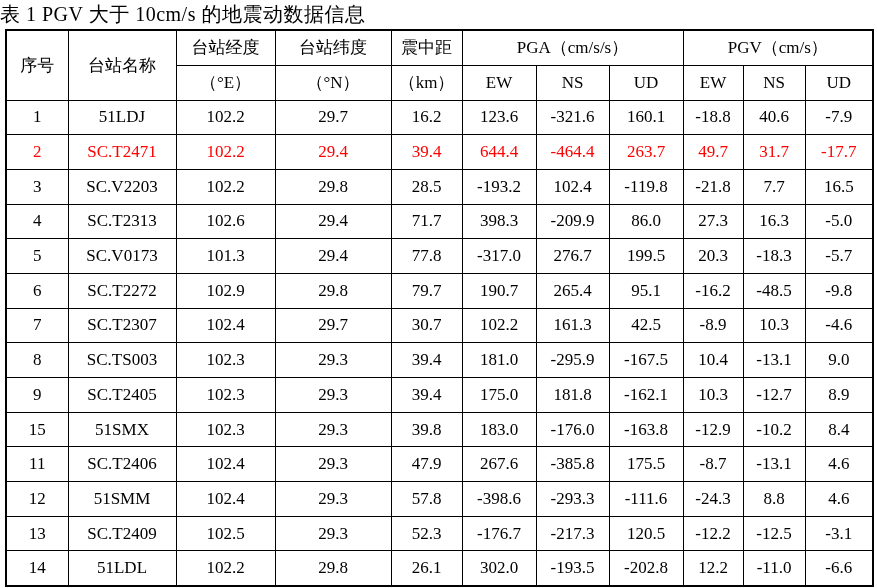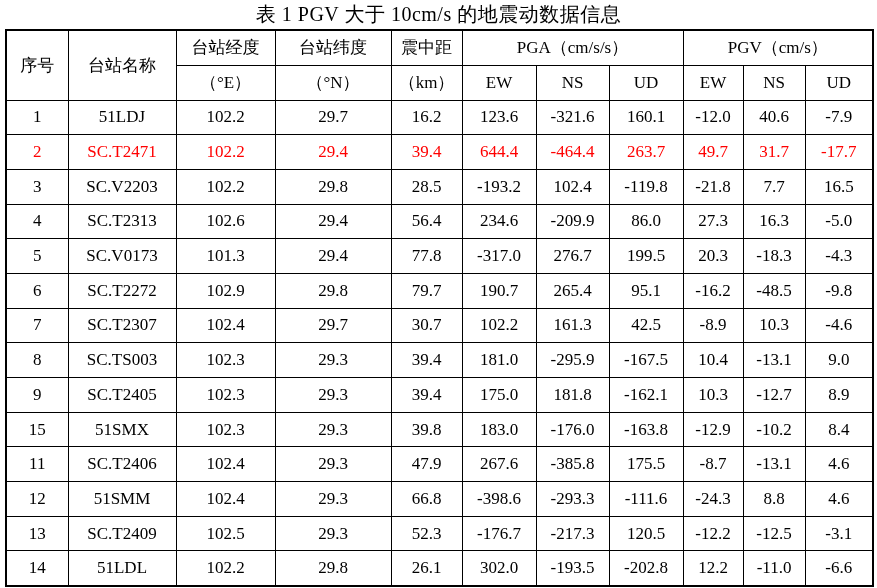--- a/index.html
+++ b/index.html
@@ -13,21 +13,21 @@
     font-family: "Liberation Serif", "DejaVu Serif", serif;
     overflow: hidden;
   }
   .page {
     width: 877px;
     height: 588px;
   }
   .caption {
     height: 29px;
     line-height: 29px;
-    text-align: center;
+    text-align: left;
     font-size: 20px;
     letter-spacing: 0.5px;
     white-space: nowrap;
   }
   table.data-table {
     border-collapse: collapse;
     table-layout: fixed;
     margin-left: 5px;
     width: 867px;
     height: 556px;
@@ -93,21 +93,21 @@
     <tbody>
         <tr>
     <td>1</td>
     <td>51LDJ</td>
     <td>102.2</td>
     <td>29.7</td>
     <td>16.2</td>
     <td>123.6</td>
     <td>-321.6</td>
     <td>160.1</td>
-    <td>-12.0</td>
+    <td>-18.8</td>
     <td>40.6</td>
     <td>-7.9</td>
   </tr>
         <tr class="highlight">
     <td>2</td>
     <td>SC.T2471</td>
     <td>102.2</td>
     <td>29.4</td>
     <td>39.4</td>
     <td>644.4</td>
@@ -128,40 +128,40 @@
     <td>-119.8</td>
     <td>-21.8</td>
     <td>7.7</td>
     <td>16.5</td>
   </tr>
         <tr>
     <td>4</td>
     <td>SC.T2313</td>
     <td>102.6</td>
     <td>29.4</td>
-    <td>56.4</td>
-    <td>234.6</td>
+    <td>71.7</td>
+    <td>398.3</td>
     <td>-209.9</td>
     <td>86.0</td>
     <td>27.3</td>
     <td>16.3</td>
     <td>-5.0</td>
   </tr>
         <tr>
     <td>5</td>
     <td>SC.V0173</td>
     <td>101.3</td>
     <td>29.4</td>
     <td>77.8</td>
     <td>-317.0</td>
     <td>276.7</td>
     <td>199.5</td>
     <td>20.3</td>
     <td>-18.3</td>
-    <td>-4.3</td>
+    <td>-5.7</td>
   </tr>
         <tr>
     <td>6</td>
     <td>SC.T2272</td>
     <td>102.9</td>
     <td>29.8</td>
     <td>79.7</td>
     <td>190.7</td>
     <td>265.4</td>
     <td>95.1</td>
@@ -232,21 +232,21 @@
     <td>175.5</td>
     <td>-8.7</td>
     <td>-13.1</td>
     <td>4.6</td>
   </tr>
         <tr>
     <td>12</td>
     <td>51SMM</td>
     <td>102.4</td>
     <td>29.3</td>
-    <td>66.8</td>
+    <td>57.8</td>
     <td>-398.6</td>
     <td>-293.3</td>
     <td>-111.6</td>
     <td>-24.3</td>
     <td>8.8</td>
     <td>4.6</td>
   </tr>
         <tr>
     <td>13</td>
     <td>SC.T2409</td>

